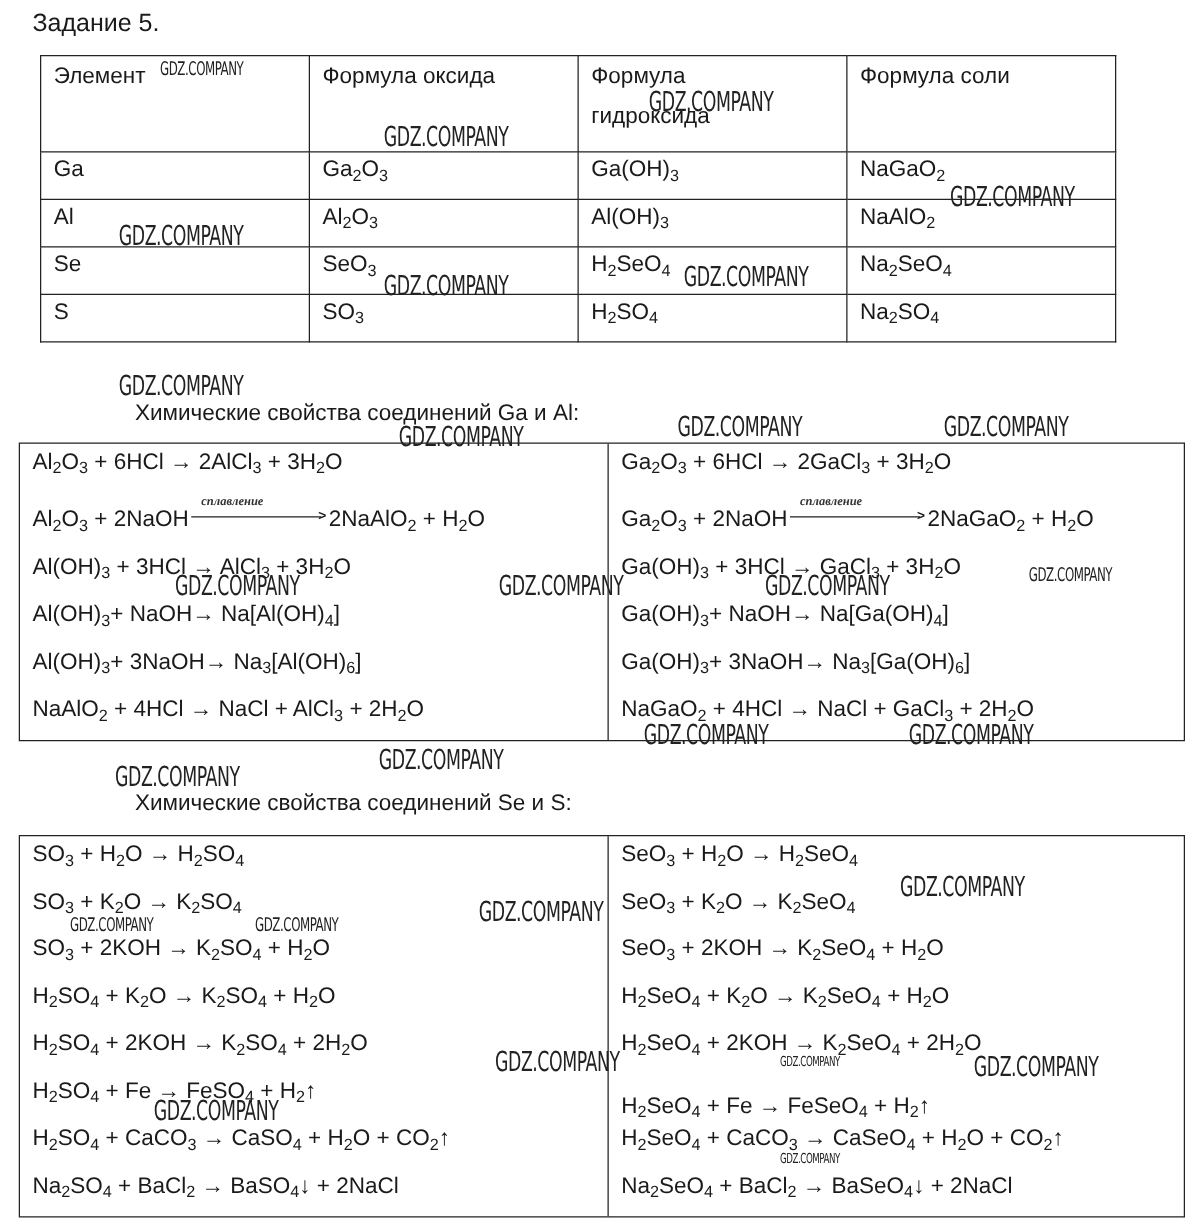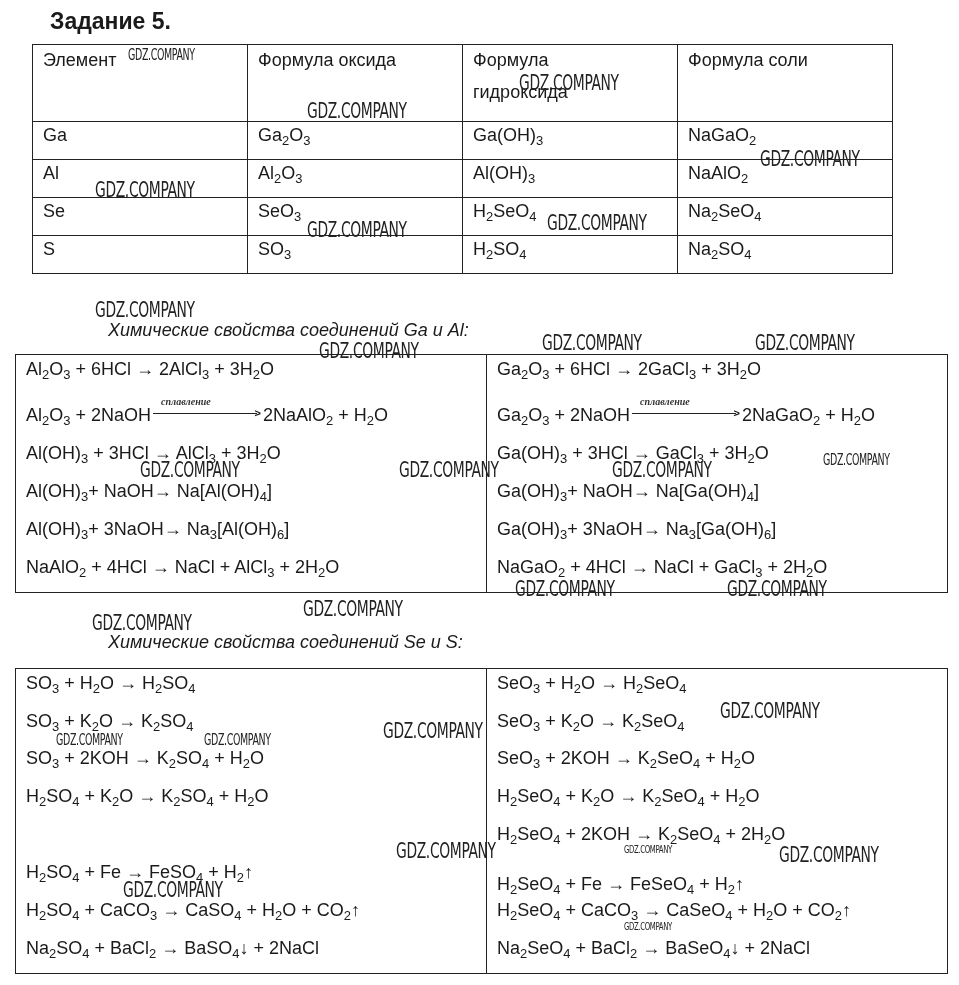--- a/index.html
+++ b/index.html
@@ -1,25 +1,25 @@
 <!DOCTYPE html>
 <html><head>
 <meta charset="utf-8">
 <style>
   html, body { margin:0; padding:0; background:#ffffff; }
   body { width:959px; height:985px; position:relative; overflow:hidden;
          font-family:"Liberation Sans", sans-serif; color:#1a1a1a; }
-  .title { position:absolute; left:50px; top:8px; font-size:23px; font-weight:bold; }
+  .title { position:absolute; left:26px; top:8px; font-size:20px; font-weight:normal; }
   table.props { position:absolute; left:32px; top:44px; border-collapse:collapse; }
   table.props td { border:1px solid #222; vertical-align:top; padding:2px 10px 0 10px;
                    font-size:18px; line-height:22px; width:194px; height:35px; }
   table.props tr.head td { height:72px; padding-top:4px; }
   table.props tr.head td .l2 { display:block; margin-top:10px; }
   sub { font-size:0.72em; vertical-align:-0.28em; line-height:0; }
-  .caption { position:absolute; font-size:18px;font-style:italic; }
+  .caption { position:absolute; font-size:18px; }
   .box { position:absolute; left:15px; width:931px; border:1px solid #222; }
   .col { position:absolute; top:0; bottom:0; }
   .col.left { left:0; width:470px; border-right:1px solid #222; }
   .col.right { left:471px; right:0; }
   .eq { position:absolute; left:10px; font-size:18px; white-space:nowrap; line-height:22px; }
   .arrow-cond { display:inline-block; position:relative; width:108px; height:14px; vertical-align:4px; margin:0 2px 0 2px;font-weight:bold; }
   .arrow-cond .line { position:absolute; left:0; right:4px; bottom:3px; border-top:1px solid #222; }
   .arrow-cond .head { position:absolute; right:0; bottom:-1px; font-size:11px; line-height:9px; }
   .arrow-cond .cond { position:absolute; left:8px; top:-12px; font-family:"Liberation Serif", serif; font-style:italic; font-size:10px; color:#333; }
   .wm { position:absolute; font-family:"DejaVu Sans Condensed","DejaVu Sans", sans-serif; color:#222;
@@ -90,20 +90,21 @@
 </div>
 
 <div class="caption" style="left:108px; top:632px;">Химические свойства соединений Se и S:</div>
 
 <div class="box" style="top:668px; height:304px;">
   <div class="col left">
     <div class="eq chem" style="top:3px;">SO<sub>3</sub> + H<sub>2</sub>O → H<sub>2</sub>SO<sub>4</sub></div>
     <div class="eq chem" style="top:41px;">SO<sub>3</sub> + K<sub>2</sub>O → K<sub>2</sub>SO<sub>4</sub></div>
     <div class="eq chem" style="top:78px;">SO<sub>3</sub> + 2KOH → K<sub>2</sub>SO<sub>4</sub> + H<sub>2</sub>O</div>
     <div class="eq chem" style="top:116px;">H<sub>2</sub>SO<sub>4</sub> + K<sub>2</sub>O → K<sub>2</sub>SO<sub>4</sub> + H<sub>2</sub>O</div>
+    <div class="eq chem" style="top:154px;">H<sub>2</sub>SO<sub>4</sub> + 2KOH → K<sub>2</sub>SO<sub>4</sub> + 2H<sub>2</sub>O</div>
     <div class="eq chem" style="top:192px;">H<sub>2</sub>SO<sub>4</sub> + Fe → FeSO<sub>4</sub> + H<sub>2</sub>↑</div>
     <div class="eq chem" style="top:230px;">H<sub>2</sub>SO<sub>4</sub> + CaCO<sub>3</sub> → CaSO<sub>4</sub> + H<sub>2</sub>O + CO<sub>2</sub>↑</div>
     <div class="eq chem" style="top:268px;">Na<sub>2</sub>SO<sub>4</sub> + BaCl<sub>2</sub> → BaSO<sub>4</sub>↓ + 2NaCl</div>
   </div>
   <div class="col right">
     <div class="eq chem" style="top:3px;">SeO<sub>3</sub> + H<sub>2</sub>O → H<sub>2</sub>SeO<sub>4</sub></div>
     <div class="eq chem" style="top:41px;">SeO<sub>3</sub> + K<sub>2</sub>O → K<sub>2</sub>SeO<sub>4</sub></div>
     <div class="eq chem" style="top:78px;">SeO<sub>3</sub> + 2KOH → K<sub>2</sub>SeO<sub>4</sub> + H<sub>2</sub>O</div>
     <div class="eq chem" style="top:116px;text-align:right;">H<sub>2</sub>SeO<sub>4</sub> + K<sub>2</sub>O → K<sub>2</sub>SeO<sub>4</sub> + H<sub>2</sub>O</div>
     <div class="eq chem" style="top:154px;">H<sub>2</sub>SeO<sub>4</sub> + 2KOH → K<sub>2</sub>SeO<sub>4</sub> + 2H<sub>2</sub>O</div>

